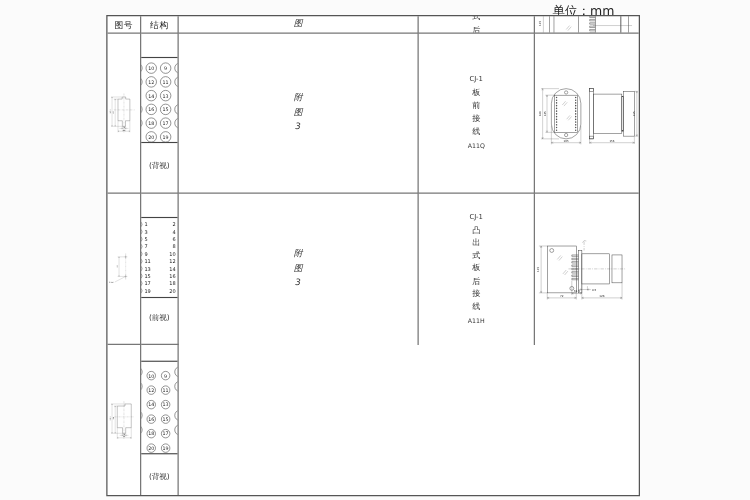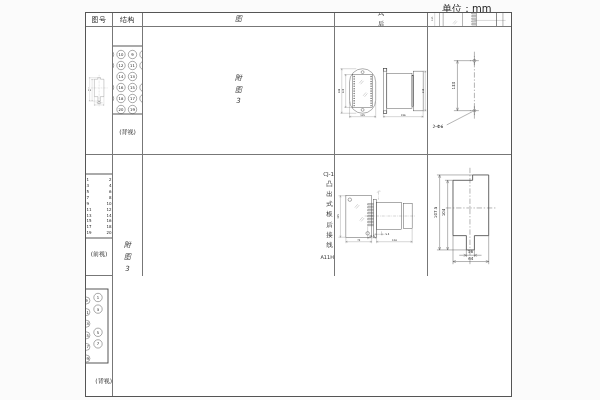--- a/index.html
+++ b/index.html
@@ -16,21 +16,21 @@
     grid-template-rows:14px 128px 121px 120px;
     border:1px solid #555;background:#fff;
     box-sizing:content-box;
   }
   .c{
     border-right:1px solid #777;border-bottom:1px solid #777;
     display:flex;align-items:center;justify-content:center;
     overflow:hidden;position:relative;
   }
   .c:nth-child(5n){border-right:none;}
-  .c:nth-last-child(-n+5){border-bottom:none;align-items:flex-end;}
+  .c:nth-last-child(-n+5){border-bottom:none;}
   .hc{font-size:7px;color:#222;letter-spacing:0.5px;white-space:nowrap;}
   .vtext{font-size:7px;width:10px;word-break:break-all;line-height:1.7;text-align:center;font-style:italic;}
   .structcell{flex-direction:column;}
   .series{font-size:5.5px;white-space:nowrap;}
   .schars{font-size:6.5px;width:9px;word-break:break-all;line-height:1.55;text-align:center;margin:2px 0;}
   .model{font-size:5px;white-space:nowrap;margin-top:2px;}
   .termcell{flex-direction:column;gap:4px;}
   .viewlabel{font-size:6px;white-space:nowrap;}
   svg .ln{stroke:#444;stroke-width:0.9;fill:none;}
   svg .th{stroke:#555;stroke-width:0.5;fill:none;}
@@ -157,20 +157,25 @@
           <text x="23" y="67" font-size="3.8" text-anchor="middle">20</text>
           <circle cx="34.5" cy="65.5" r="4.2" class="th"></circle>
           <text x="34.5" y="67" font-size="3.8" text-anchor="middle">19</text>
         </svg></div>
     <div class="viewlabel">(背视)</div>
   </div>
 
   <div class="c">
     <div class="vtext">附图3</div>
   </div>
+  <div class="c structcell">
+    <div class="series">CJ-1</div>
+    <div class="schars">板前接线</div>
+    <div class="model">A11Q</div>
+  </div>
   <div class="c">
     <svg width="190" height="116" viewBox="0 0 190 116">
       <g>
         <rect class="ln" x="30" y="12" width="54" height="92" rx="27"></rect>
         <circle class="ln" cx="57" cy="19" r="3"></circle>
         <circle class="ln" cx="57" cy="97" r="3"></circle>
         <rect class="ln" x="36" y="24" width="42" height="68"></rect>
         <line class="dots" x1="39.5" y1="28" x2="39.5" y2="89"></line>
         <line class="dots" x1="74.5" y1="28" x2="74.5" y2="89"></line>
         <path class="th" d="M50,42 l6,-7 M53,44 l6,-7 M58,68 l6,-7 M61,70 l6,-7"></path>

